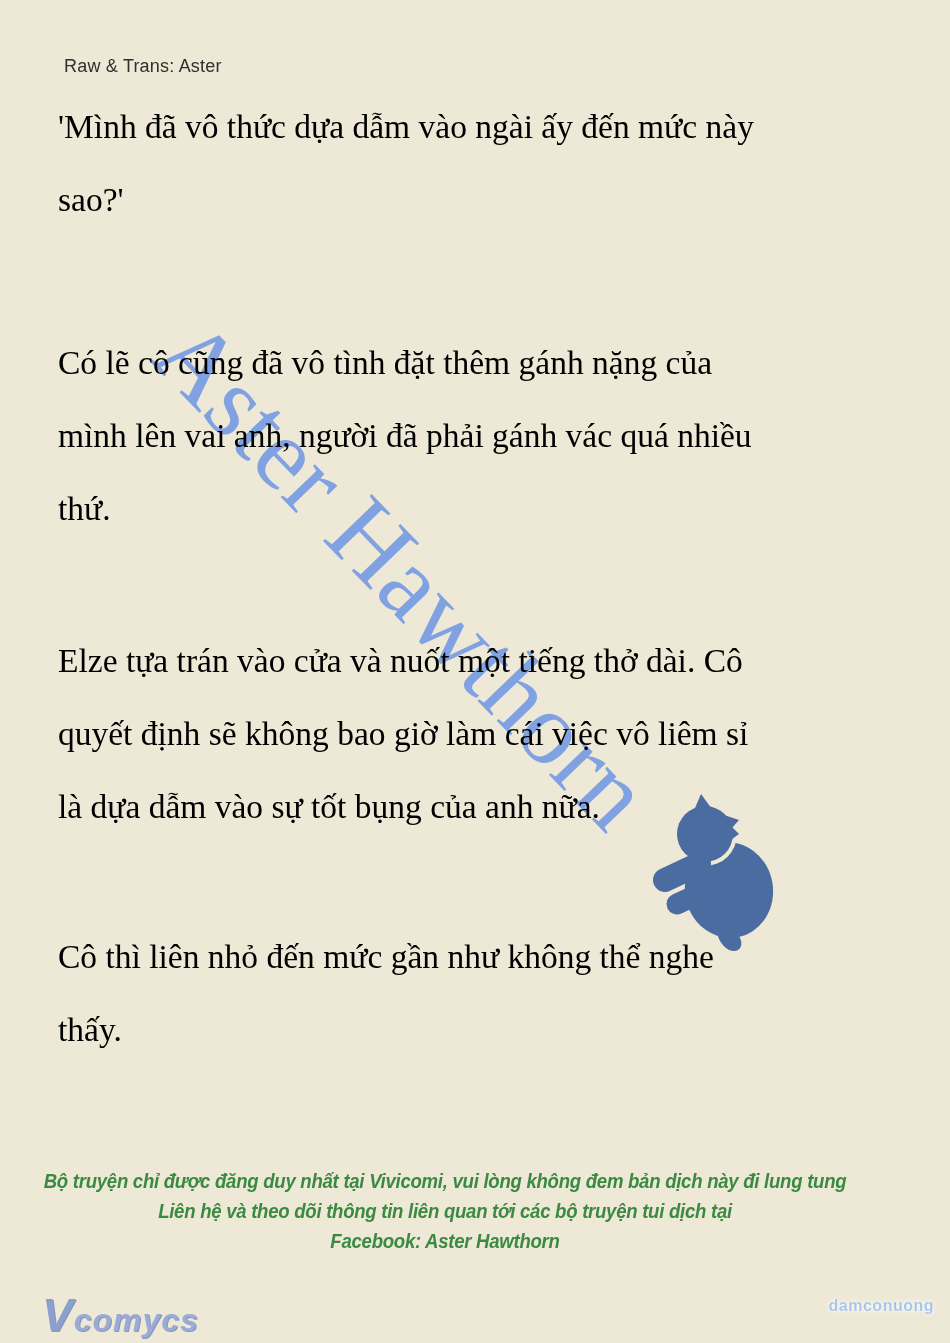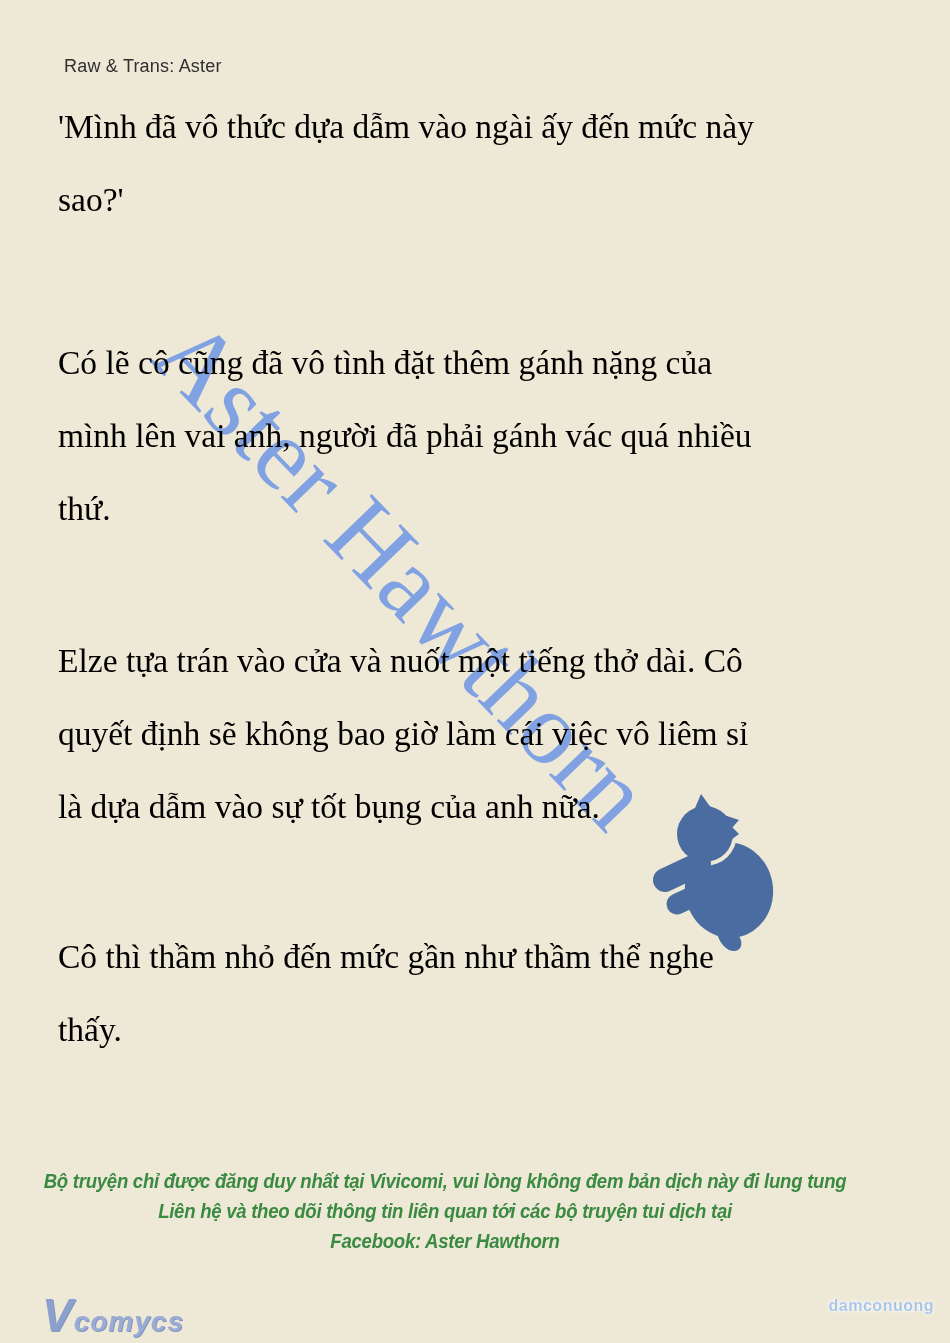--- a/index.html
+++ b/index.html
@@ -50,21 +50,21 @@
   }
   .logo-left{
     position:absolute;left:42px;top:1288px;z-index:2;
     font-family:"Liberation Sans", sans-serif;
     font-style:italic;font-weight:bold;
     color:#9AACD4;letter-spacing:1px;
     text-shadow:1px 1px 0 #8496c2;
     white-space:nowrap;
   }
   .logo-left .logo-v{font-size:46px;color:#8CA0CE;}
-  .logo-left .logo-rest{font-size:28px;}
+  .logo-left .logo-rest{font-size:32px;}
   .logo-right{
     position:absolute;right:16px;top:1297px;z-index:2;
     font-family:"Liberation Sans", sans-serif;
     font-weight:bold;font-size:16px;letter-spacing:.5px;
     color:#A9C6E6;
     text-shadow:0 0 6px #ffffff,0 0 2px #ffffff,0 0 1px #ffffff;
   }
 </style>
 </head>
 <body>
@@ -98,21 +98,21 @@
 sao?'</div>
 
   <div class="para p2">Có lẽ cô cũng đã vô tình đặt thêm gánh nặng của
 mình lên vai anh, người đã phải gánh vác quá nhiều
 thứ.</div>
 
   <div class="para p3">Elze tựa trán vào cửa và nuốt một tiếng thở dài. Cô
 quyết định sẽ không bao giờ làm cái việc vô liêm sỉ
 là dựa dẫm vào sự tốt bụng của anh nữa.</div>
 
-  <div class="para p4">Cô thì thầm nhỏ đến mức gần như thầm thể nghe
+  <div class="para p4">Cô thì liên nhỏ đến mức gần như không thể nghe
 thấy.</div>
 
   <div class="footer">
     <div class="fline">Bộ truyện chỉ được đăng duy nhất tại Vivicomi, vui lòng không đem bản dịch này đi lung tung</div>
     <div class="fline">Liên hệ và theo dõi thông tin liên quan tới các bộ truyện tui dịch tại</div>
     <div class="fline">Facebook: Aster Hawthorn</div>
   </div>
 
   <div class="logo-left">
     <span class="logo-v">V</span><span class="logo-rest">comycs</span>

